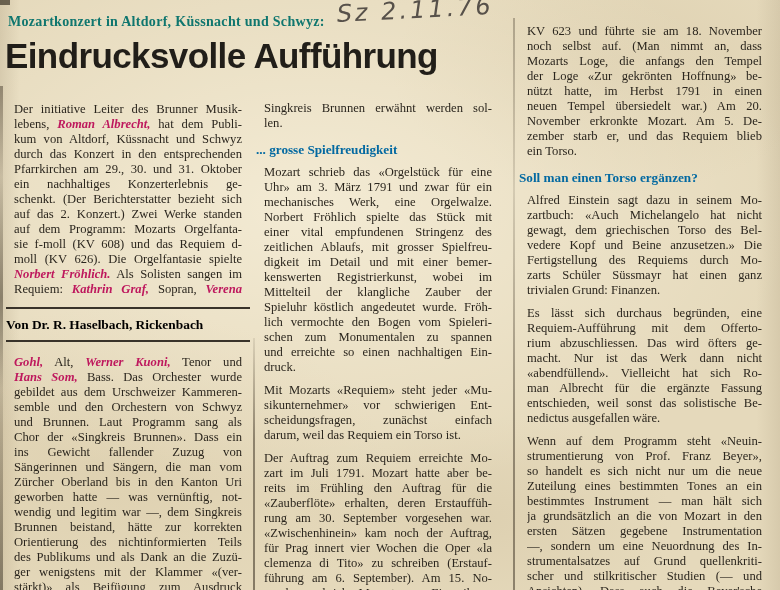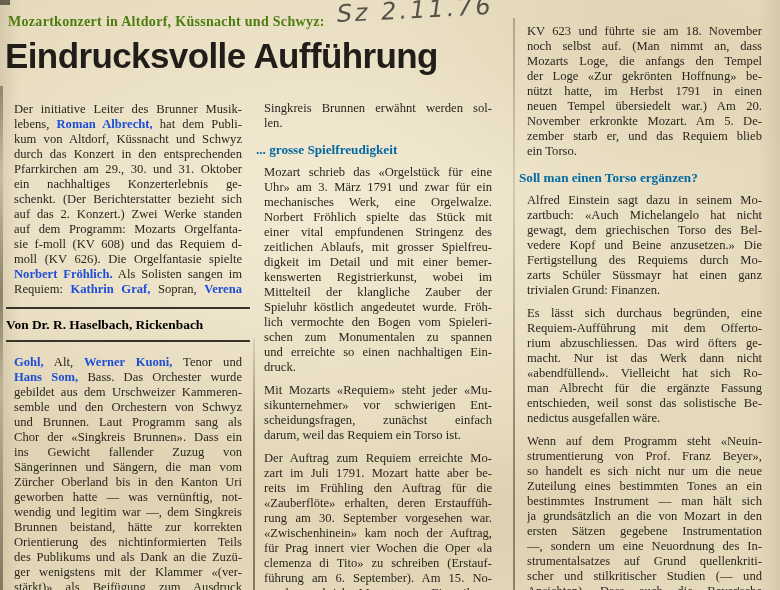--- a/index.html
+++ b/index.html
@@ -9,21 +9,21 @@
       linear-gradient(90deg, rgba(110,92,62,.14), rgba(110,92,62,0) 2.5%, rgba(110,92,62,0) 97%, rgba(110,92,62,.12)),
       radial-gradient(90% 70% at 40% 35%, rgba(255,249,232,.55), rgba(255,249,232,0) 70%),
       radial-gradient(40% 30% at 78% 12%, rgba(188,168,126,.18), rgba(188,168,126,0) 70%),
       radial-gradient(50% 40% at 15% 80%, rgba(188,168,126,.16), rgba(188,168,126,0) 70%),
       radial-gradient(35% 25% at 62% 88%, rgba(175,155,115,.14), rgba(175,155,115,0) 70%),
       #e5d9bb;
     font-family:"Liberation Serif","DejaVu Serif",serif;
   }
   .kicker{
     position:absolute;left:8px;top:14px;
-    font-weight:bold;font-size:14px;letter-spacing:.3px;color:#4d7c0f;
+    font-weight:bold;font-size:14px;letter-spacing:.3px;color:#0f766e;
   }
   .headline{
     position:absolute;left:5px;top:36px;
     font-family:"Liberation Sans","DejaVu Sans",sans-serif;
     font-weight:bold;font-size:35px;letter-spacing:-.6px;color:#211e19;text-align:right;
   }
   .handnote{
     position:absolute;left:336px;top:0;
     font-family:"DejaVu Sans",sans-serif;font-style:italic;
     font-size:24px;letter-spacing:3px;color:#57514a;
@@ -39,21 +39,21 @@
   .para{margin:8px;}
   .line{
     text-align:justify;text-align-last:justify;
     height:15px;overflow:hidden;white-space:normal;
   }
   .line.last{text-align-last:left;}
   .subhead{font-weight:bold;font-size:13.2px;margin:11px 0 5px;color:#0369a1;}
   .bylinebox{margin:10px 0 13px;}
   .rule{height:2px;background:#39332a;}
   .byline{font-weight:bold;font-size:13.4px;margin:8px 0;color:#000000;}
-  b{font-weight:bold;color:#1d4ed8;}
+  b{font-weight:bold;color:#be185d;font-style:italic;}
   
   .mark{position:absolute;pointer-events:none;}
   .edge-left{left:0;top:86px;width:3px;height:504px;
     background:linear-gradient(#584d3c 0%, rgba(88,77,60,.25) 18%, #4a4131 42%, rgba(88,77,60,.3) 60%, #3f3729 100%);
     opacity:.55;}
   .corner-tl{left:0;top:0;width:10px;height:5px;background:#3a3327;opacity:.7;}
   .crease-1{left:253px;top:338px;width:2px;height:252px;
     background:linear-gradient(rgba(70,60,44,.1), rgba(70,60,44,.55) 40%, rgba(70,60,44,.6));}
   .crease-2{left:513px;top:18px;width:2px;height:572px;
     background:linear-gradient(rgba(70,60,44,.35), rgba(70,60,44,.15) 30%, rgba(70,60,44,.5) 70%, rgba(70,60,44,.55));}

